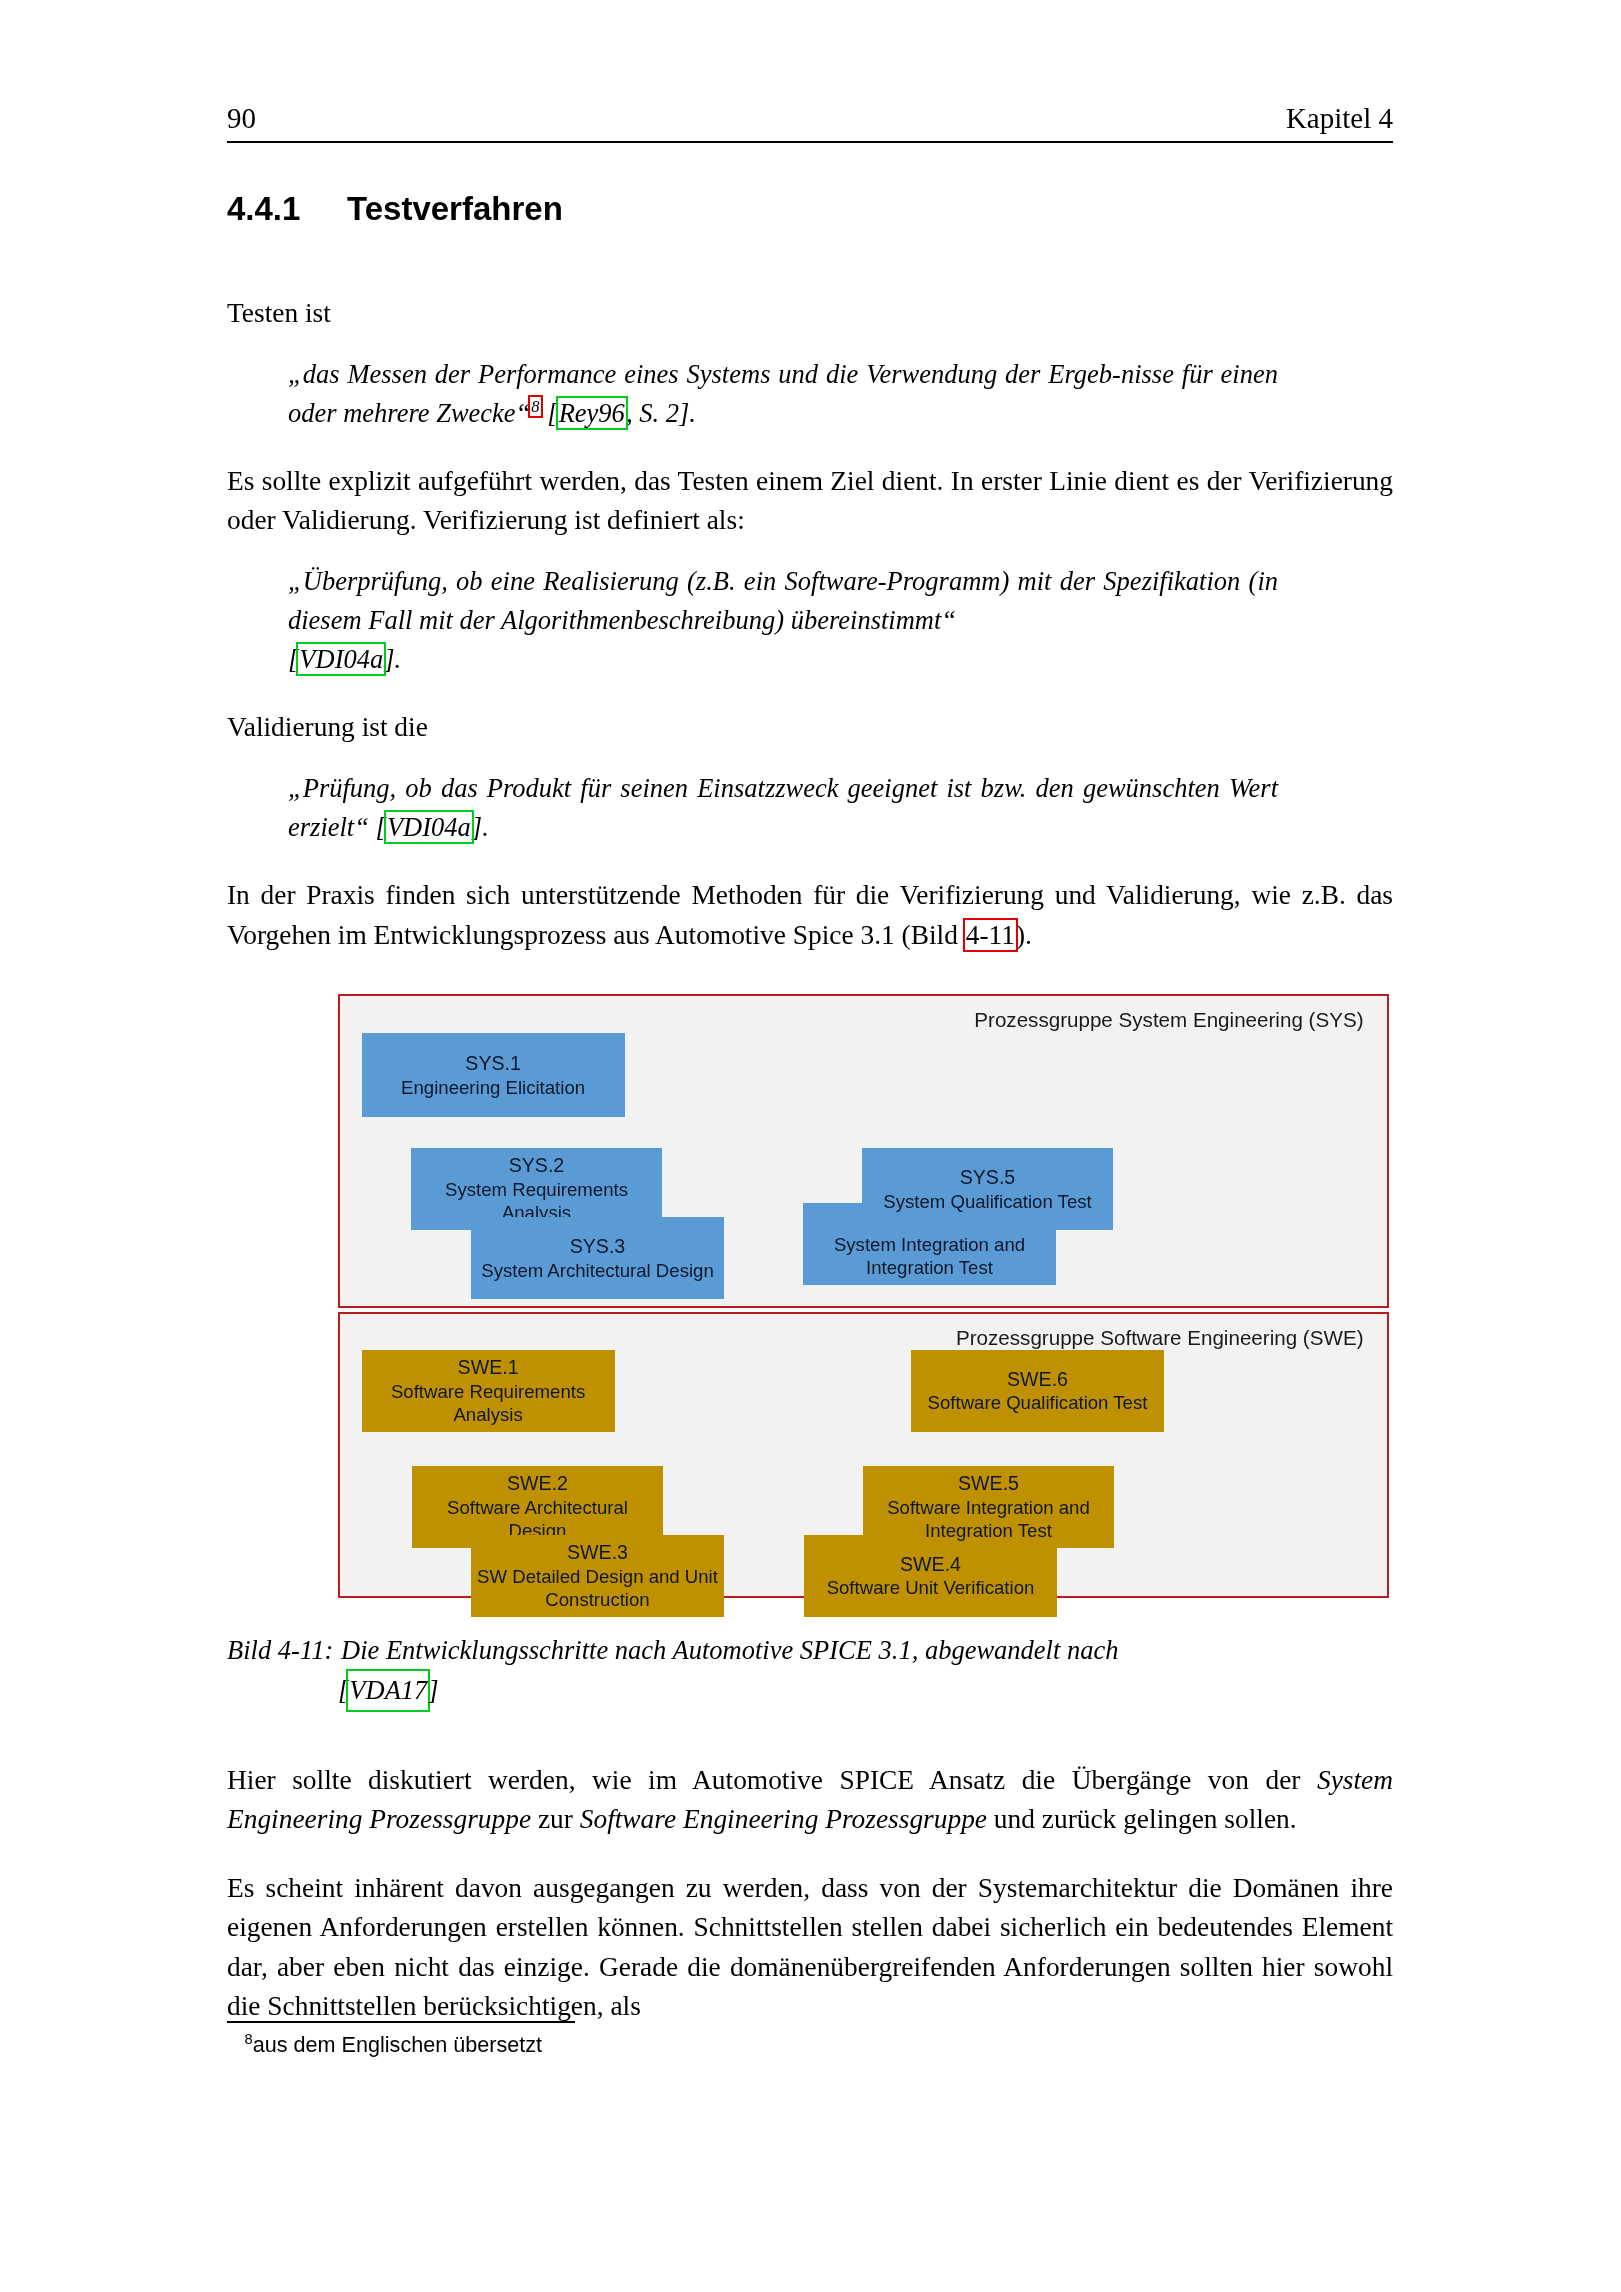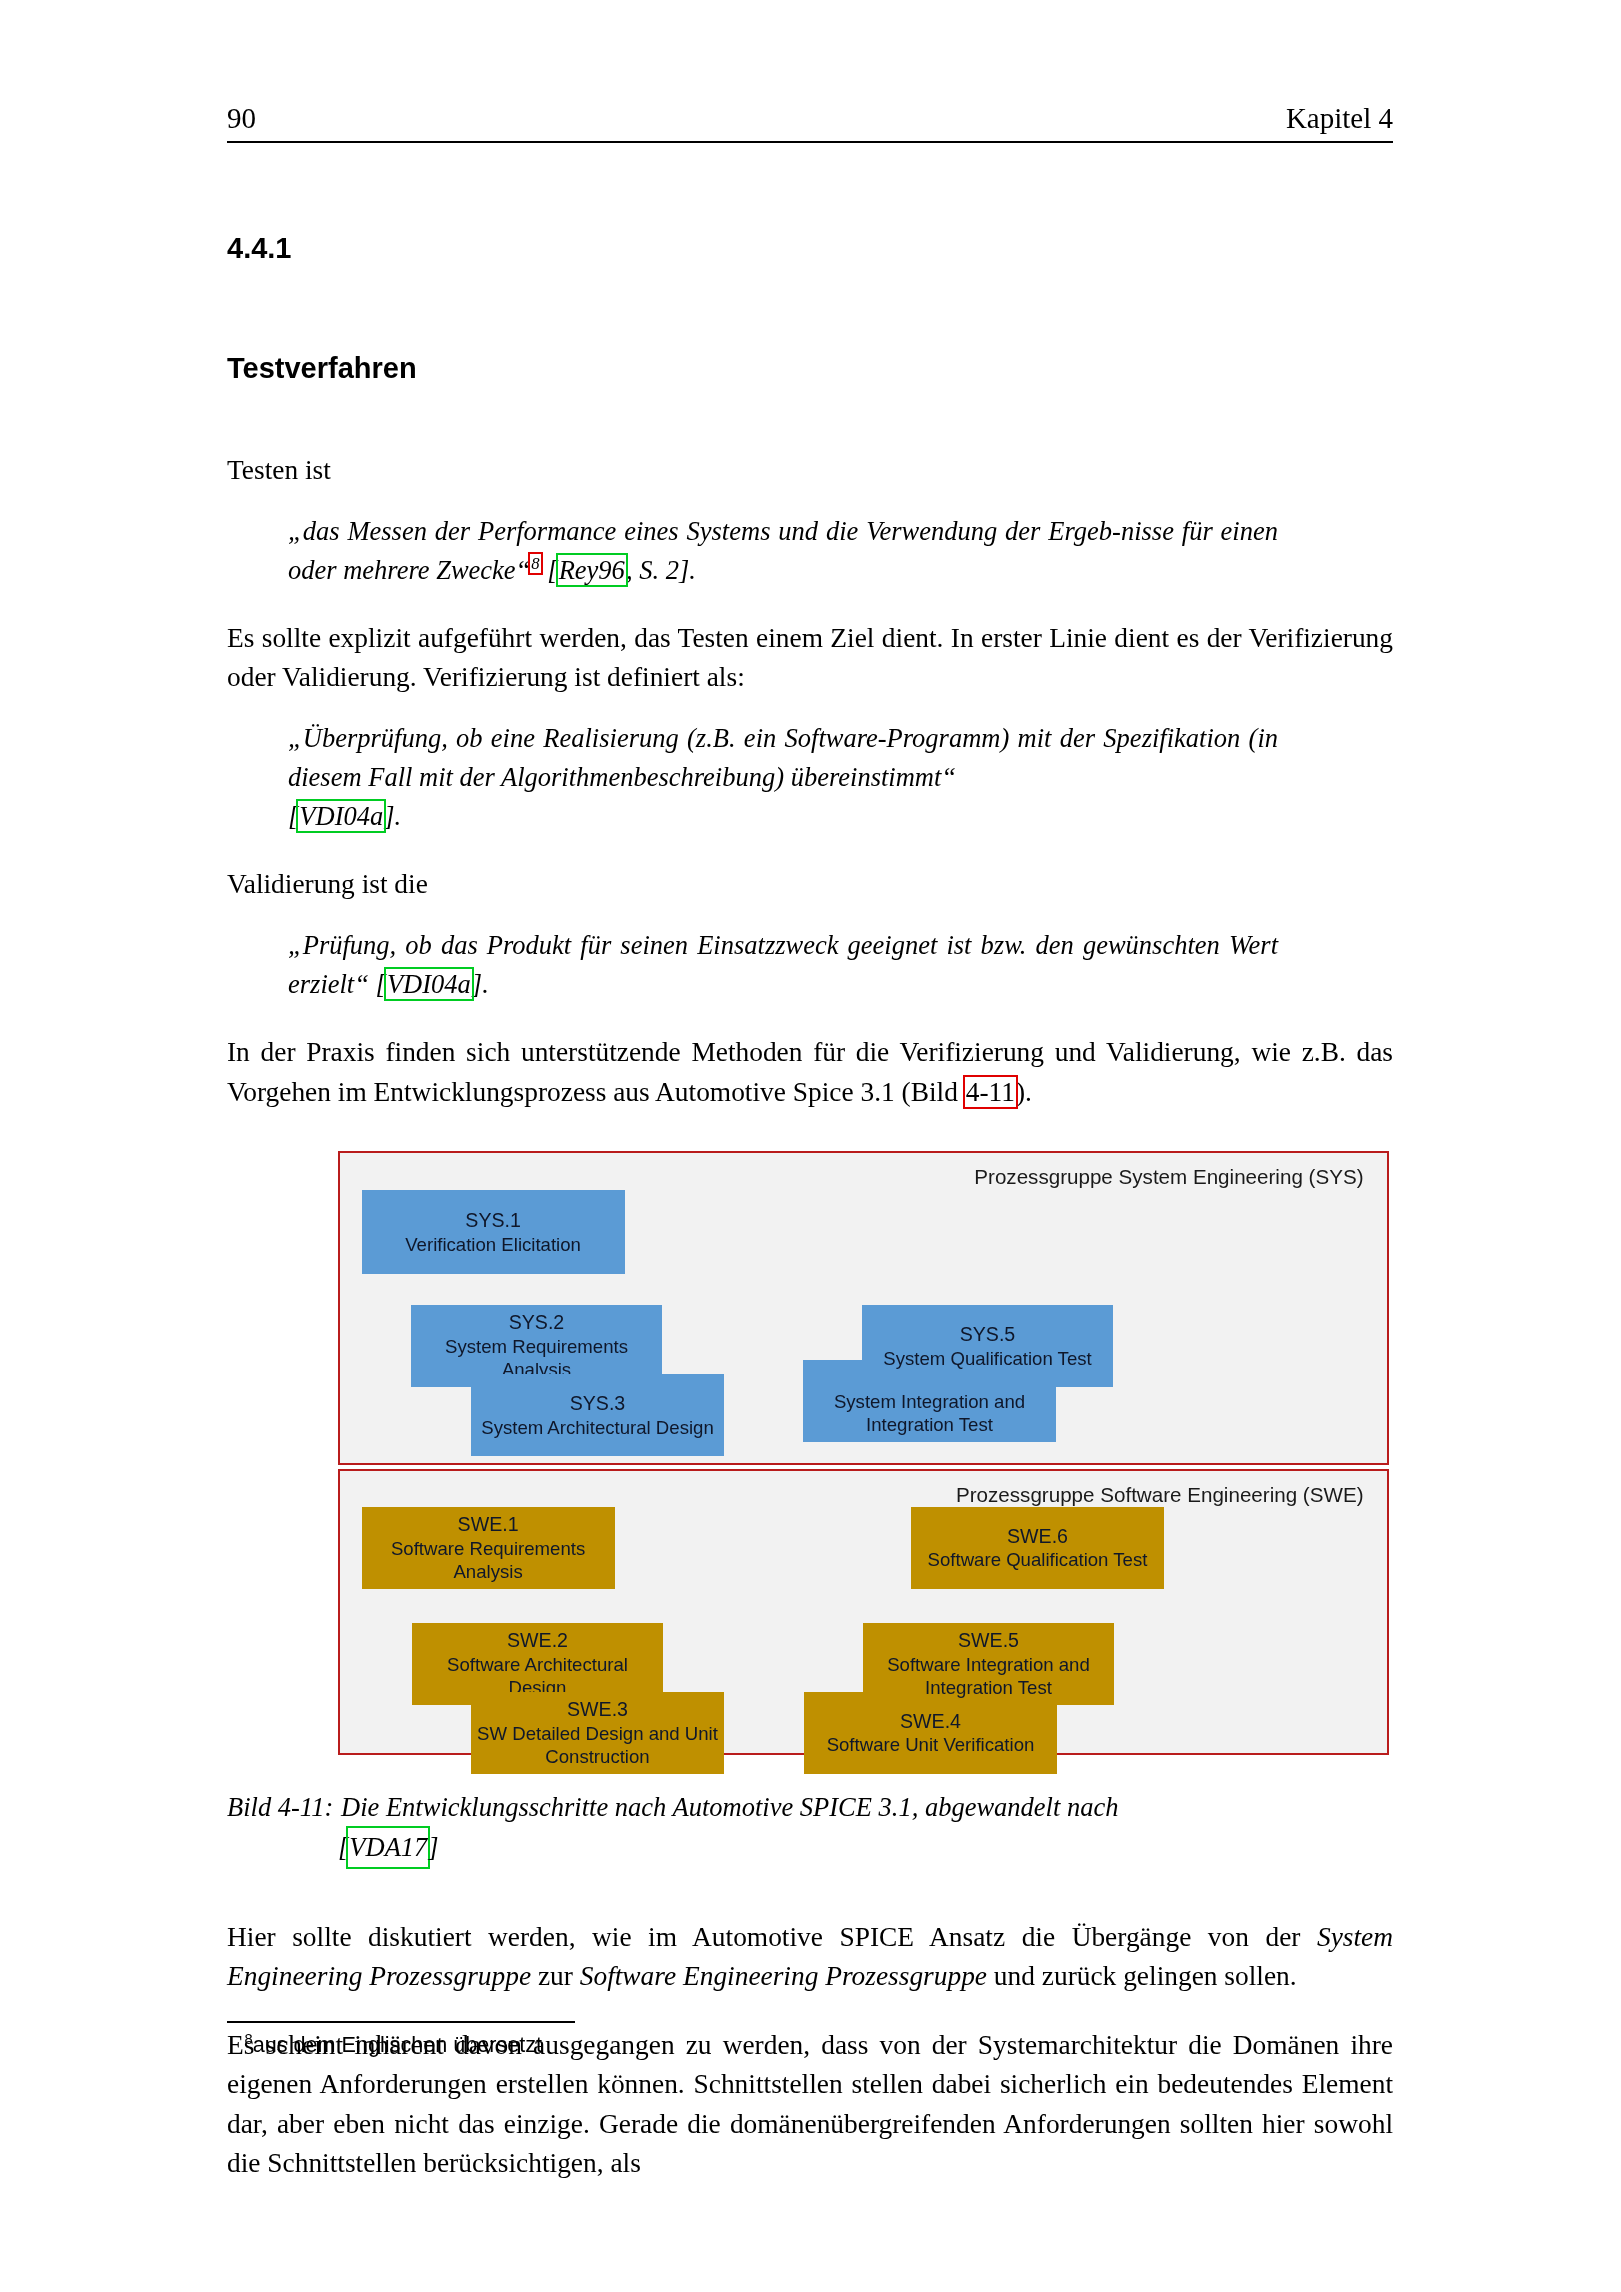--- a/index.html
+++ b/index.html
@@ -38,24 +38,23 @@
   .runhead-right { text-align: center; }
   .runhead-rule {
     border-bottom: 2px solid #000;
     margin-top: 5.9px;
   }
 
   
   .secheading {
     font-family: "Liberation Sans", "DejaVu Sans", sans-serif;
     font-weight: bold;
-    font-size: 29px;
-    margin-top: 89px;
+    font-size: 33px;
+    margin-top: 47px;
     display: flex;
-    flex-direction: column;
   }
   .secheading .num { width: 120px; flex: 0 0 120px; }
 
   
   p.body {
     font-size: 27.4px;
     line-height: 1.44;
     text-align: justify;
     margin: 29px 0 0 0;
     hyphens: manual;
@@ -209,21 +208,21 @@
 
     <p class="body"><span>In der Praxis finden sich unterstützende Methoden für die Verifizierung und Validierung, wie z.B. das Vorgehen im Entwicklungsprozess aus Automotive Spice 3.1 (Bild </span><span class="box-red">4-11</span><span>).</span></p>
 
     <div class="figure">
 
       <div class="group group-sys">
         <div class="group-title">Prozessgruppe System Engineering (SYS)</div>
 
         <div class="node node-blue" style="left:21.6px; top:37px; width:263px; height:84px;">
           <span class="code">SYS.1</span>
-          <span class="label">Verification Elicitation</span>
+          <span class="label">Engineering Elicitation</span>
         </div>
 
         <div class="node node-blue" style="left:71px; top:152px; width:251px; height:82px;">
           <span class="code">SYS.2</span>
           <span class="label">System Requirements Analysis</span>
         </div>
 
         <div class="node node-blue" style="left:131px; top:221px; width:253px; height:82px;">
           <span class="code">SYS.3</span>
           <span class="label">System Architectural Design</span>

